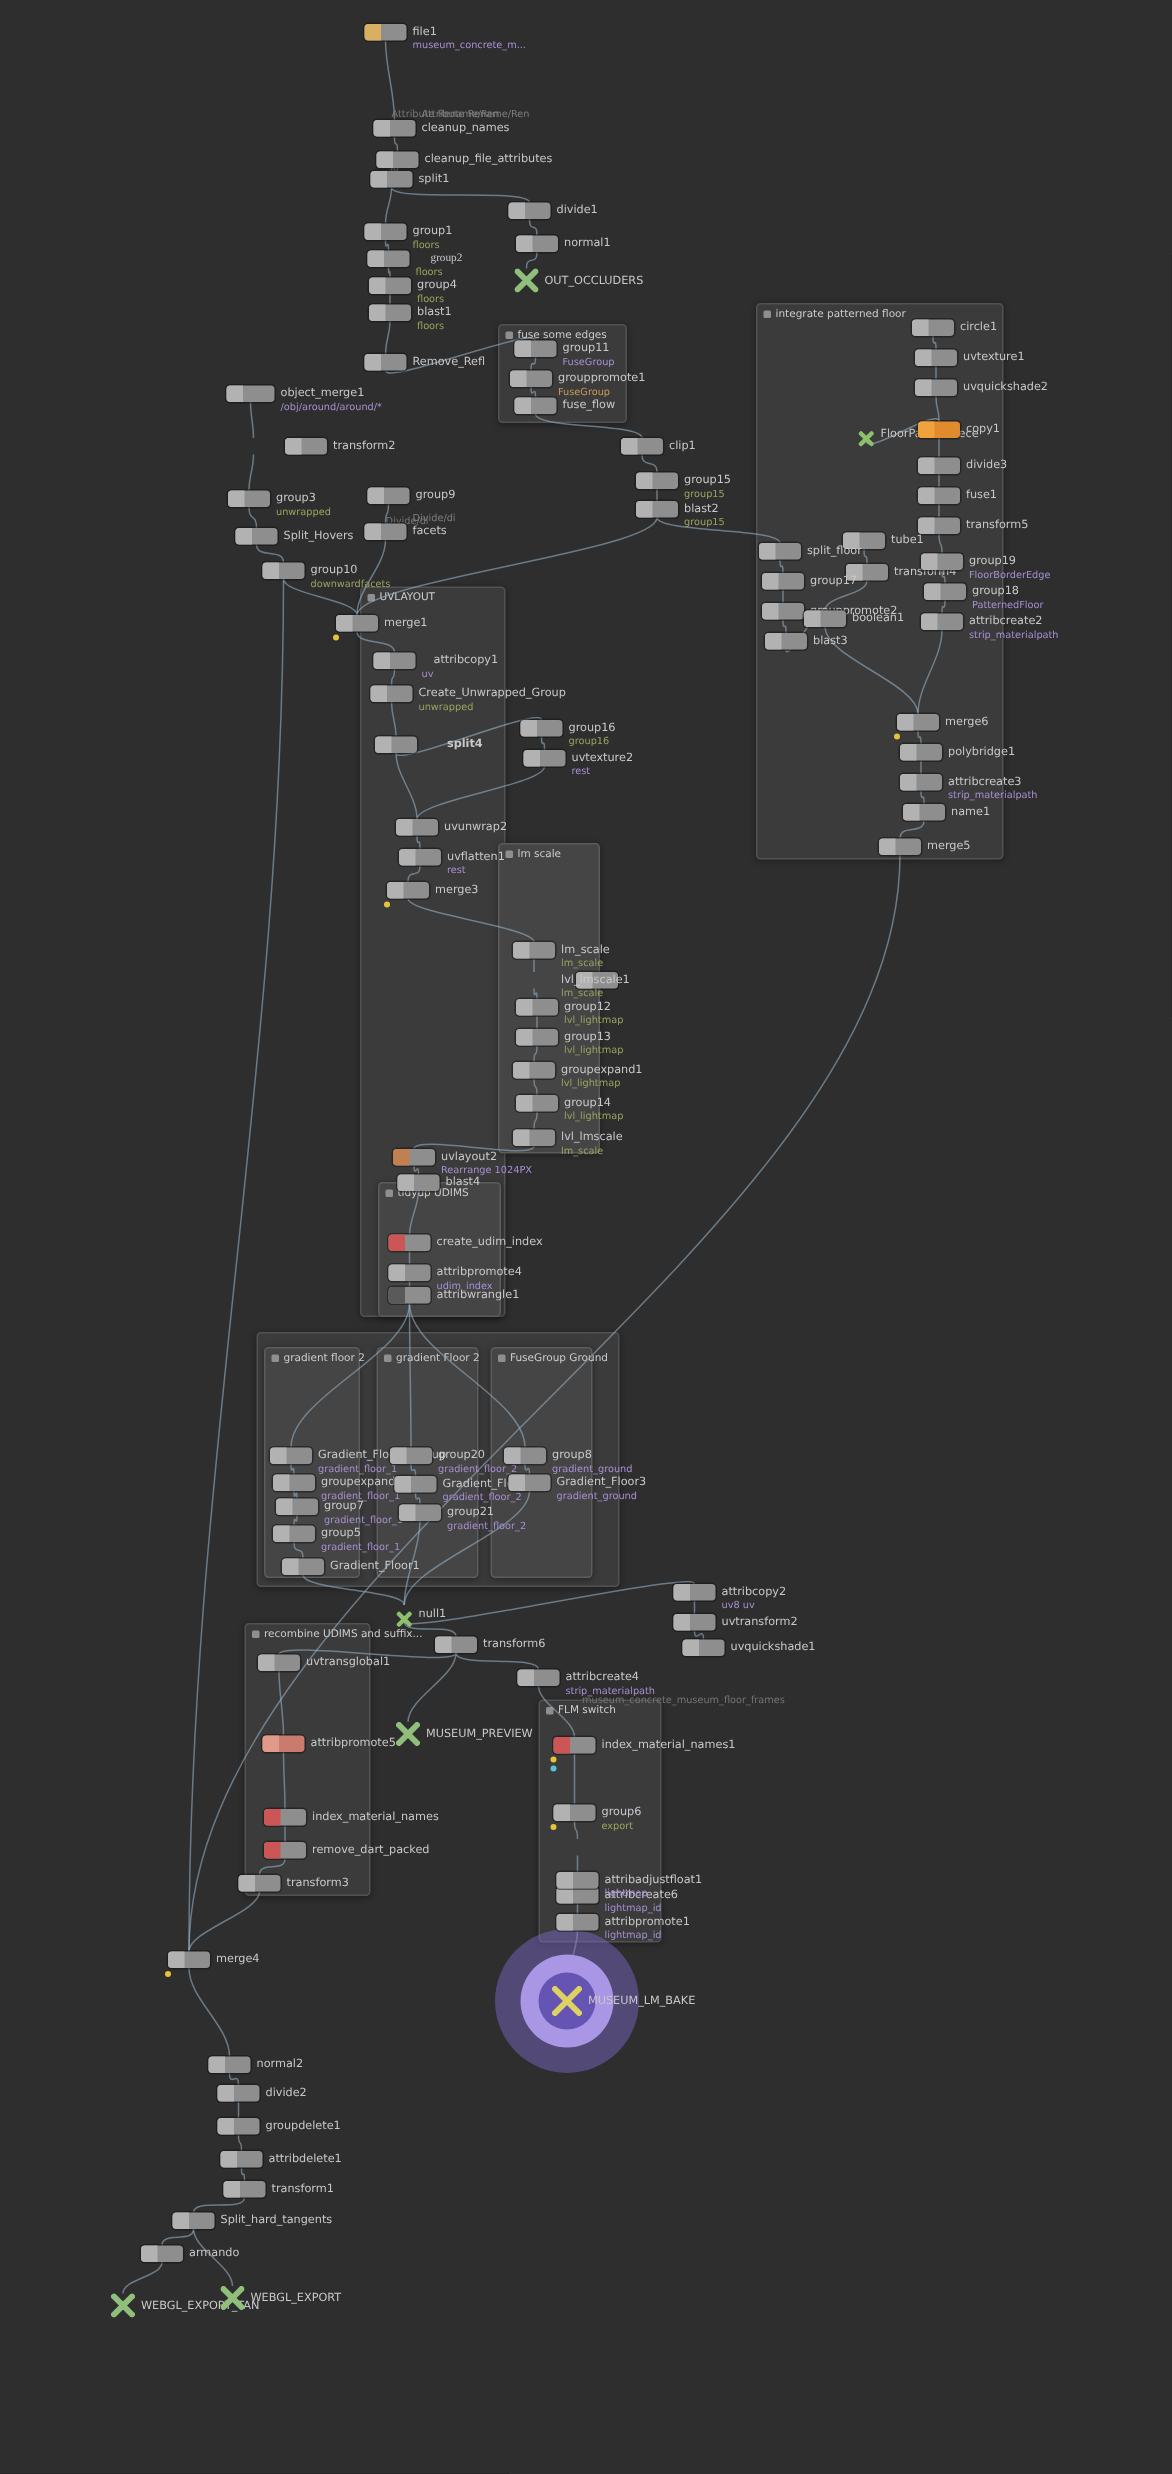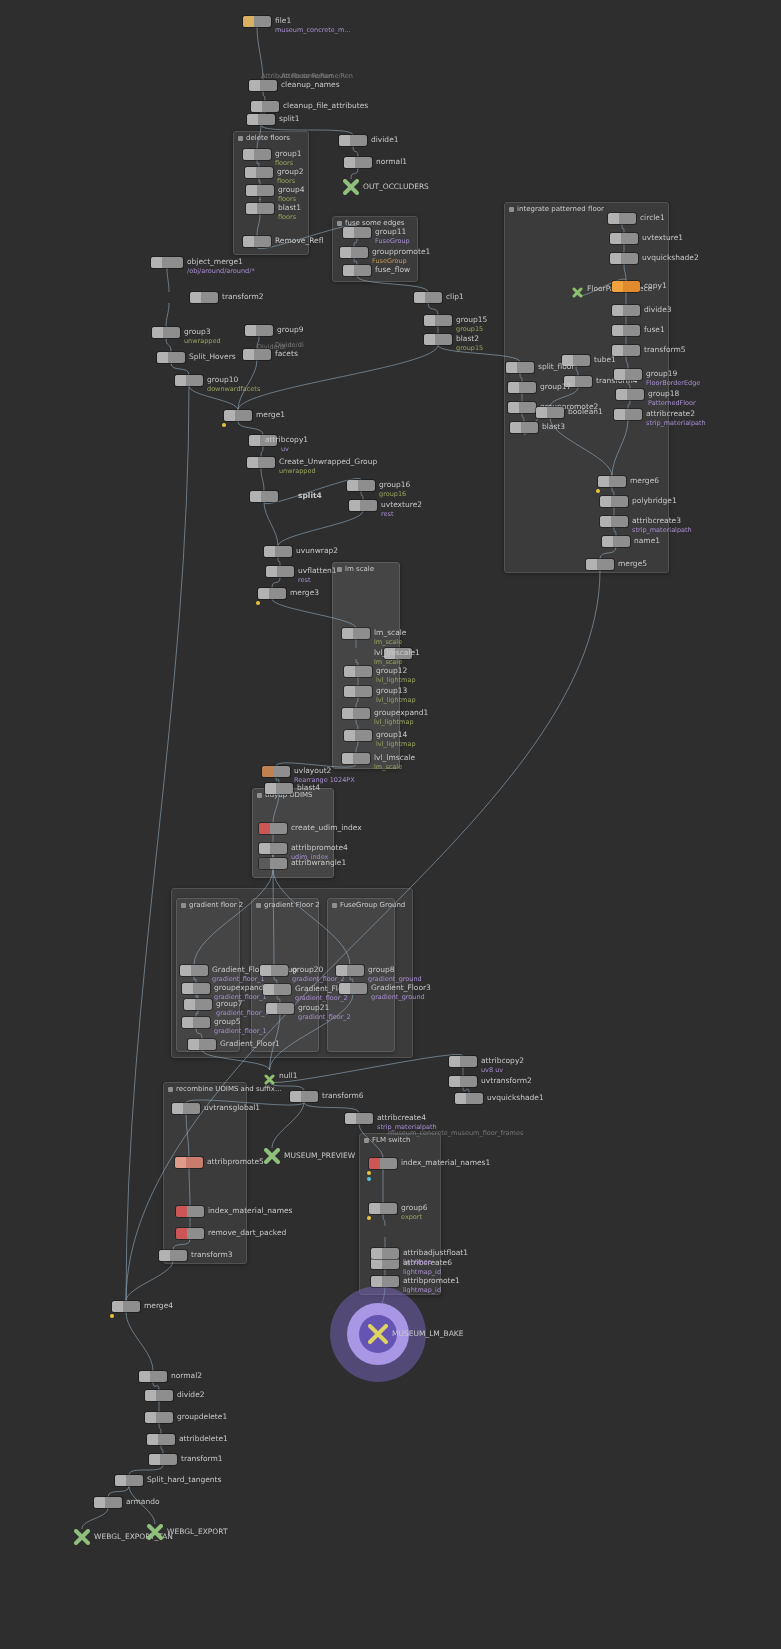--- a/index.html
+++ b/index.html
@@ -20,28 +20,28 @@
   .nsub{position:absolute;white-space:nowrap;font-size:6.5px;line-height:1.1}
   .nsup{position:absolute;white-space:nowrap;font-size:6.5px;color:#7d7d7d;line-height:1.1}
   .badge{position:absolute;width:4px;height:4px;border-radius:50%}
   .ghost{position:absolute;font-size:6.5px;color:#757575;white-space:nowrap;z-index:2}
   .halo{position:absolute;border-radius:50%;z-index:1}
 </style>
 </head>
 <body>
 
 <div id="stage" style="background: rgb(46, 46, 46);">
-    <div class="netbox" style="left: 233px; top: 131px; width: 74px; height: 122px;">
-      <div class="boxtitle">delete floors</div>
-    </div>
     <div class="netbox" style="left: 332px; top: 216px; width: 84px; height: 64px;">
       <div class="boxtitle">fuse some edges</div>
     </div>
     <div class="netbox" style="left: 504px; top: 202px; width: 163px; height: 369px;">
       <div class="boxtitle">integrate patterned floor</div>
+    </div>
+    <div class="netbox" style="left: 240px; top: 391px; width: 95px; height: 485px;">
+      <div class="boxtitle">UVLAYOUT</div>
     </div>
     <div class="netbox nested" style="left: 252px; top: 788px; width: 80px; height: 88px;">
       <div class="boxtitle">tidyup UDIMS</div>
     </div>
     <div class="netbox nested" style="left: 332px; top: 562px; width: 66px; height: 205px;">
       <div class="boxtitle">lm scale</div>
     </div>
     <div class="netbox" style="left: 171px; top: 888px; width: 240px; height: 168px;"></div>
     <div class="netbox nested" style="left: 176px; top: 898px; width: 62px; height: 152px;">
       <div class="boxtitle">gradient floor 2</div>
@@ -207,21 +207,21 @@
       <div class="nbody" style="width: 28px; height: 11px;">
         <div class="nicon" style="background: rgb(178, 178, 178); height: 11px;"></div>
       </div>
       <span class="nlbl" style="left: 32px; top: 1px;">group1</span>
       <span class="nsub" style="left: 32px; top: 11px; color: rgb(154, 164, 94);">floors</span>
     </div>
     <div class="node" style="left: 245px; top: 167px;">
       <div class="nbody" style="width: 28px; height: 11px;">
         <div class="nicon" style="background: rgb(178, 178, 178); height: 11px;"></div>
       </div>
-      <span class="nlbl" style="left: 32px; top: 1px;">group2</span>
+      <span class="nlbl" style="left: 42px; top: 1px; font-family: Liberation Serif, serif;">group2</span>
       <span class="nsub" style="left: 32px; top: 11px; color: rgb(154, 164, 94);">floors</span>
     </div>
     <div class="node" style="left: 246px; top: 185px;">
       <div class="nbody" style="width: 28px; height: 11px;">
         <div class="nicon" style="background: rgb(178, 178, 178); height: 11px;"></div>
       </div>
       <span class="nlbl" style="left: 32px; top: 1px;">group4</span>
       <span class="nsub" style="left: 32px; top: 11px; color: rgb(154, 164, 94);">floors</span>
     </div>
     <div class="node" style="left: 246px; top: 203px;">
@@ -482,21 +482,21 @@
       <div class="nbody" style="width: 28px; height: 11px;">
         <div class="nicon" style="background: rgb(178, 178, 178); height: 11px;"></div>
       </div>
       <span class="nlbl" style="left: 32px; top: 1px;">merge1</span>
       <span class="badge" style="left: -2px; top: 13px; background: rgb(232, 195, 58);"></span>
     </div>
     <div class="node" style="left: 249px; top: 435px;">
       <div class="nbody" style="width: 28px; height: 11px;">
         <div class="nicon" style="background: rgb(178, 178, 178); height: 11px;"></div>
       </div>
-      <span class="nlbl" style="left: 16px; top: 1px;">attribcopy1</span>
+      <span class="nlbl" style="left: 40px; top: 1px;">attribcopy1</span>
       <span class="nsub" style="left: 32px; top: 11px; color: rgb(169, 143, 210);">uv</span>
     </div>
     <div class="node" style="left: 247px; top: 457px;">
       <div class="nbody" style="width: 28px; height: 11px;">
         <div class="nicon" style="background: rgb(178, 178, 178); height: 11px;"></div>
       </div>
       <span class="nlbl" style="left: 32px; top: 1px;">Create_Unwrapped_Group</span>
       <span class="nsub" style="left: 32px; top: 11px; color: rgb(154, 164, 94);">unwrapped</span>
     </div>
     <div class="node" style="left: 250px; top: 491px;">

